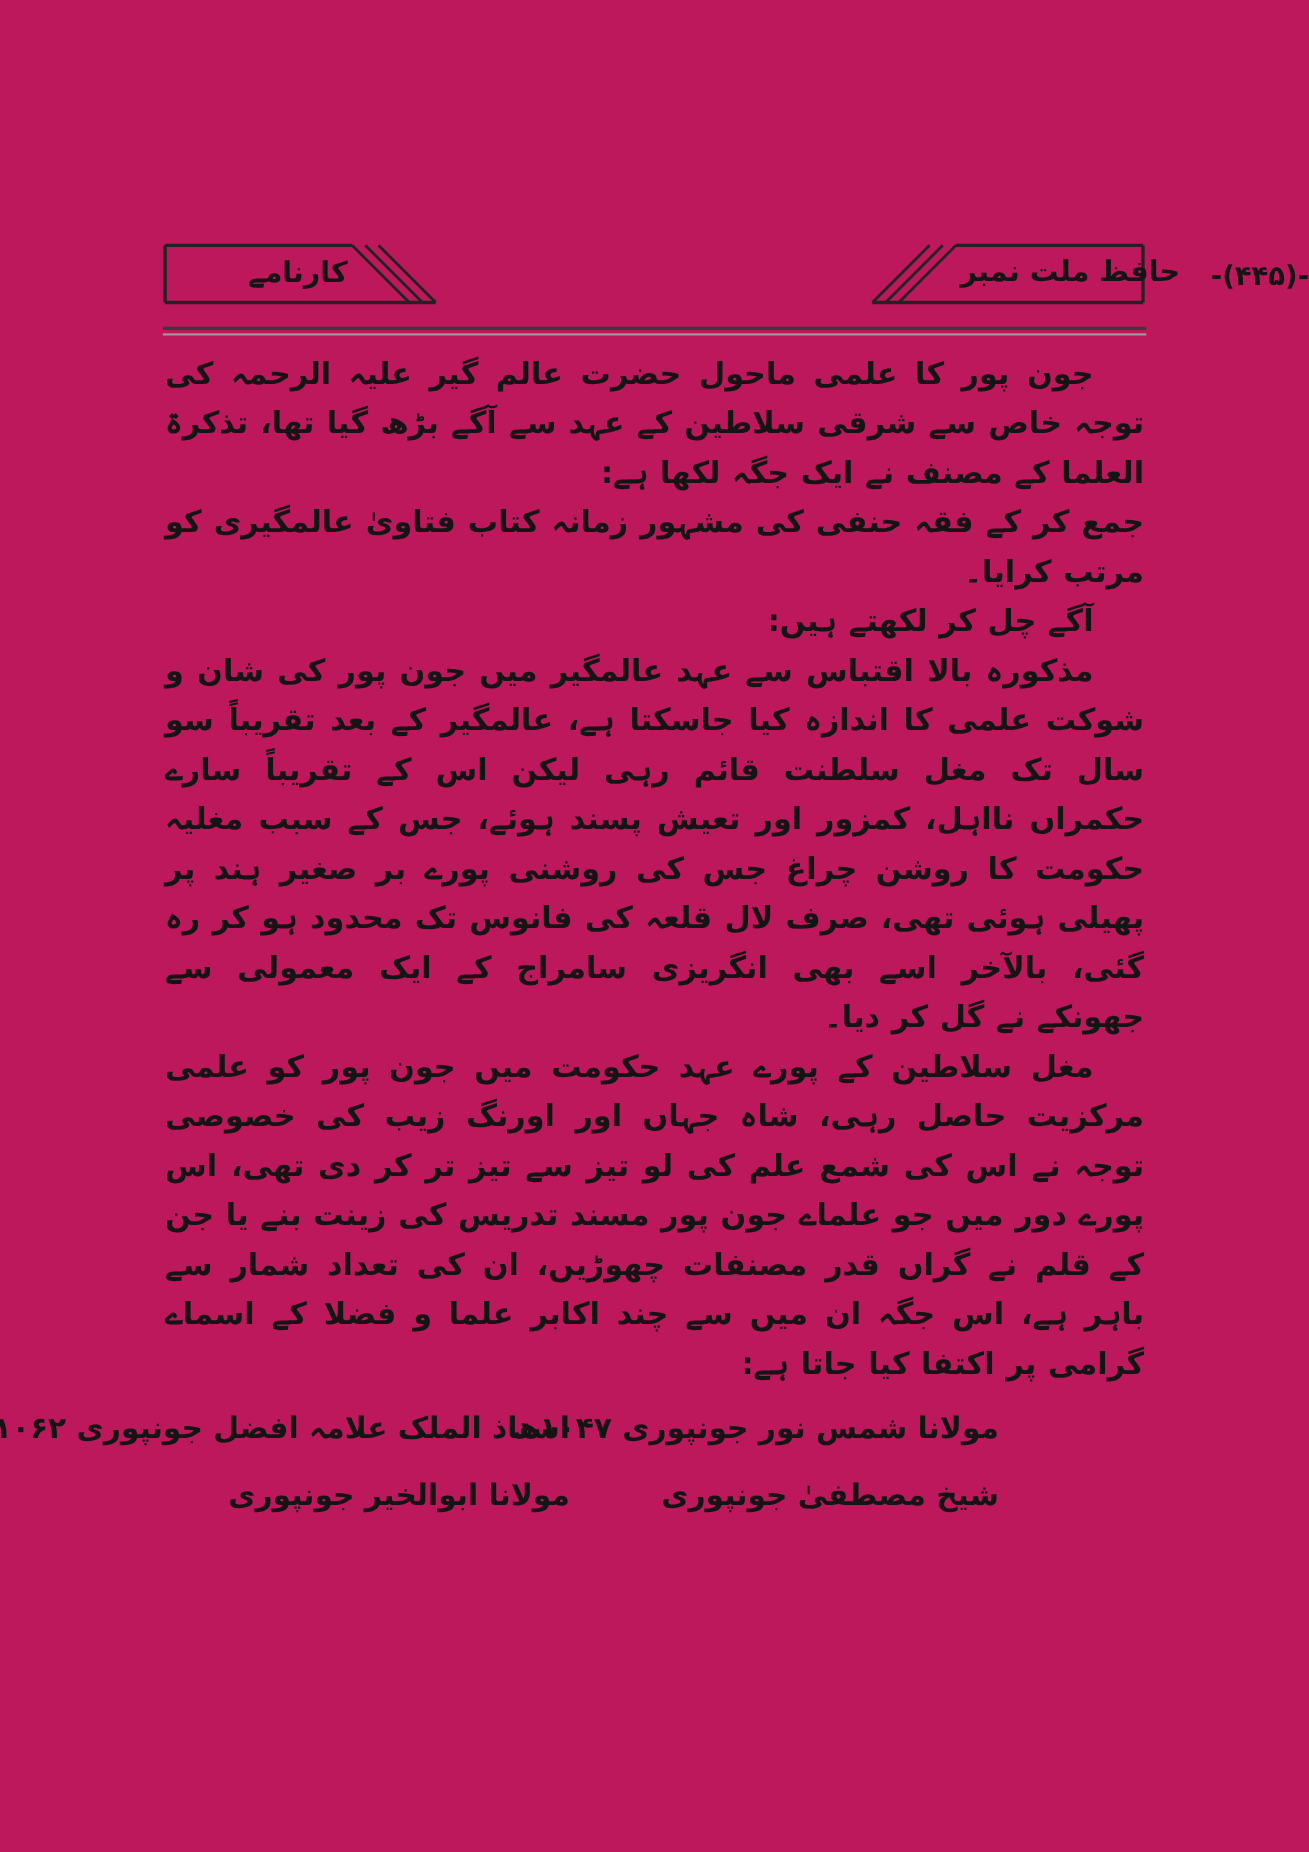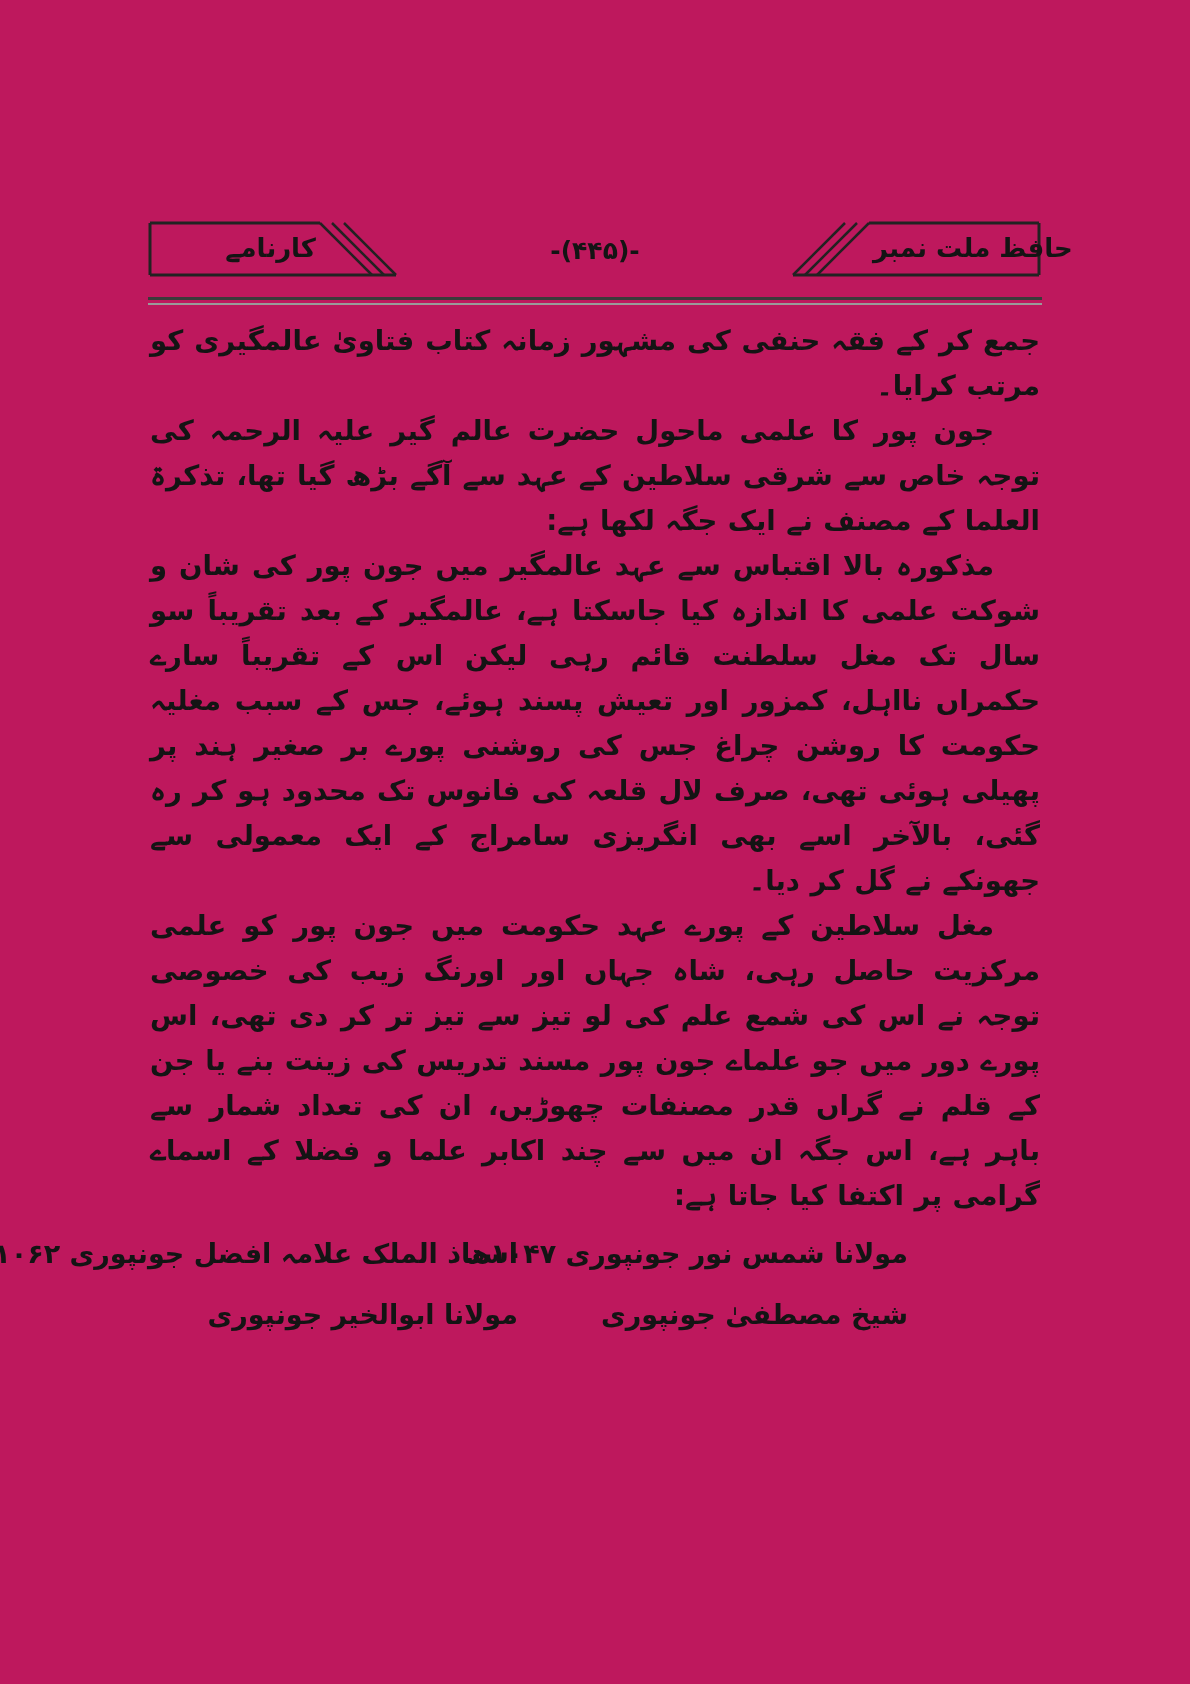--- a/index.html
+++ b/index.html
@@ -19,21 +19,20 @@
   .hdr-ornament .hdr-label{
     position:absolute;top:50%;transform:translateY(-54%);
     font-size:26px;font-weight:bold;white-space:nowrap;
   }
   .hdr-left{left:148px;}
   .hdr-left .hdr-label{right:88px;}
   .hdr-right{right:149px;}
   .hdr-right .hdr-label{left:88px;}
   .page-number{
     position:absolute;top:236px;left:0;right:0;
-    text-align:center;
     font-size:25px;font-weight:bold;
     letter-spacing:1px;
   }
   .hdr-rule{
     position:absolute;top:297px;left:148px;width:894px;height:3px;
     border-top:3px solid #3a3a3a;
     border-bottom:2px solid #9a9a9a;
   }
   
   .content{
@@ -84,22 +83,23 @@
       <line x1="8" y1="55" x2="60" y2="3" stroke="#222" stroke-width="2.5"></line>
       <line x1="20" y1="55" x2="72" y2="3" stroke="#222" stroke-width="2.5"></line>
       <line x1="32" y1="55" x2="84" y2="3" stroke="#222" stroke-width="2.5"></line>
     </svg>
     <span class="hdr-label">حافظ ملت نمبر</span>
   </div>
 
   <div class="hdr-rule"></div>
 
   <div class="content">
+    <p class="para indent">جون پور کا علمی ماحول حضرت عالم گیر علیہ الرحمہ کی توجہ خاص سے شرقی سلاطین کے عہد سے آگے بڑھ گیا تھا، تذکرۃ العلما کے مصنف نے ایک جگہ لکھا ہے:</p>
     <p class="para">جمع کر کے فقہ حنفی کی مشہور زمانہ کتاب فتاویٰ عالمگیری کو مرتب کرایا۔</p>
-    <p class="para indent">جون پور کا علمی ماحول حضرت عالم گیر علیہ الرحمہ کی توجہ خاص سے شرقی سلاطین کے عہد سے آگے بڑھ گیا تھا، تذکرۃ العلما کے مصنف نے ایک جگہ لکھا ہے:</p>
+    <p class="para indent">آگے چل کر لکھتے ہیں:</p>
     <p class="para indent">مذکورہ بالا اقتباس سے عہد عالمگیر میں جون پور کی شان و شوکت علمی کا اندازہ کیا جاسکتا ہے، عالمگیر کے بعد تقریباً سو سال تک مغل سلطنت قائم رہی لیکن اس کے تقریباً سارے حکمراں نااہل، کمزور اور تعیش پسند ہوئے، جس کے سبب مغلیہ حکومت کا روشن چراغ جس کی روشنی پورے بر صغیر ہند پر پھیلی ہوئی تھی، صرف لال قلعہ کی فانوس تک محدود ہو کر رہ گئی، بالآخر اسے بھی انگریزی سامراج کے ایک معمولی سے جھونکے نے گل کر دیا۔</p>
     <p class="para indent">مغل سلاطین کے پورے عہد حکومت میں جون پور کو علمی مرکزیت حاصل رہی، شاہ جہاں اور اورنگ زیب کی خصوصی توجہ نے اس کی شمع علم کی لو تیز سے تیز تر کر دی تھی، اس پورے دور میں جو علماے جون پور مسند تدریس کی زینت بنے یا جن کے قلم نے گراں قدر مصنفات چھوڑیں، ان کی تعداد شمار سے باہر ہے، اس جگہ ان میں سے چند اکابر علما و فضلا کے اسماے گرامی پر اکتفا کیا جاتا ہے:</p>
 
     <div class="scholars">
       <div class="s-row">
         <span class="s-cell s-right">مولانا شمس نور جونپوری ۱۰۴۷ھ</span>
         <span class="s-cell s-left">استاذ الملک علامہ افضل جونپوری ۱۰۶۲ھ</span>
       </div>
       <div class="s-row">
         <span class="s-cell s-right">شیخ مصطفیٰ جونپوری</span>

